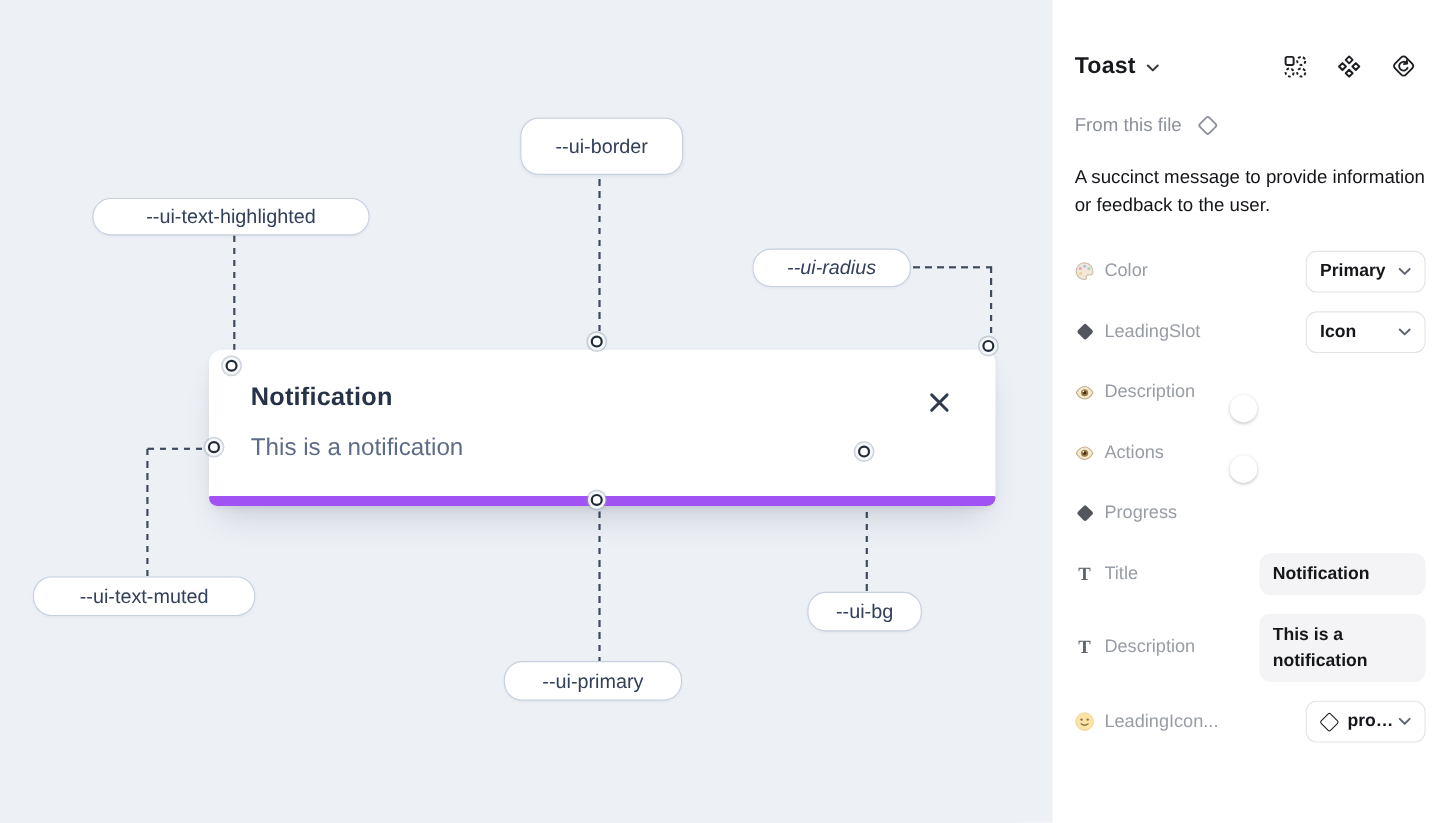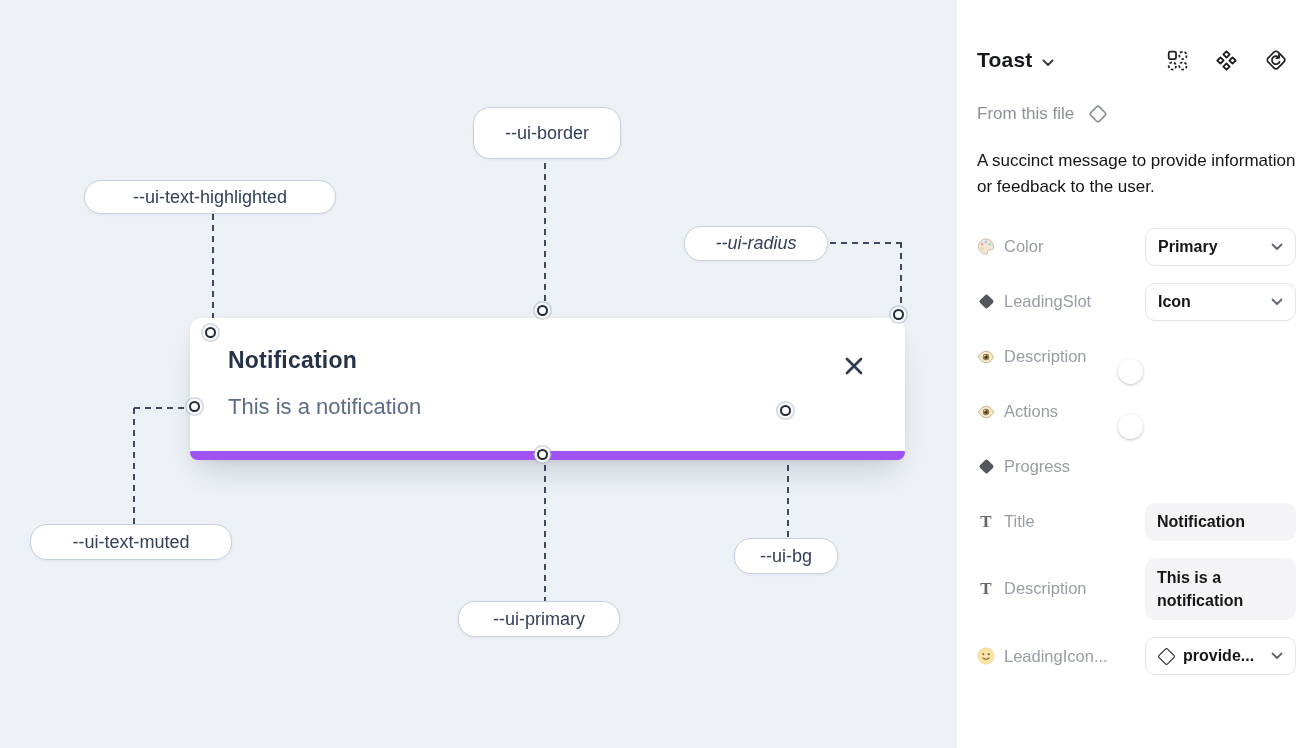--- a/index.html
+++ b/index.html
@@ -90,21 +90,21 @@
   .prop-row { display:flex; align-items:center; min-height:38px; }
   .prop-label { display:flex; align-items:center; gap:9px; font-size:16.5px; color:#989da5; }
   .prop-icon { width:18px; display:flex; align-items:center; justify-content:center; flex:none; }
   .diamond-fill { width:11px; height:11px; background:#53565c; transform:rotate(45deg); border-radius:2px; }
   .t-glyph { font-family:"Liberation Serif", serif; font-weight:700; font-size:17px; color:#62666d; }
   .prop-control { margin-left:auto; width:151px; flex:none; }
 
   .dropdown {
     display:flex; align-items:center; height:38px; padding:0 12px;
     background:#fff; border:1px solid #e2e4e8; border-radius:10px;
-    font-size:16px; font-weight:600; color:#141619; cursor:pointer;
+    font-size:16px; font-weight:600; color:#141619; cursor:pointer;margin-left:42px;
   }
   .dropdown .dd-text { overflow:hidden; text-overflow:ellipsis; white-space:nowrap; }
   .dropdown svg.chev { margin-left:auto; flex:none; }
   .dd-diamond { width:13px; height:13px; border:1.7px solid #1d1f23; transform:rotate(45deg);
     border-radius:2px; margin-right:10px; margin-left:2px; flex:none; }
 
   .toggle { width:51px; height:29px; border-radius:15px; background:var(--toggle-on,#209cf4);
     position:relative; cursor:pointer; }
   .toggle .knob { position:absolute; top:2px; right:2px; width:25px; height:25px;
     background:#fff; border-radius:50%; box-shadow:0 1px 3px rgba(0,0,0,.25); }

